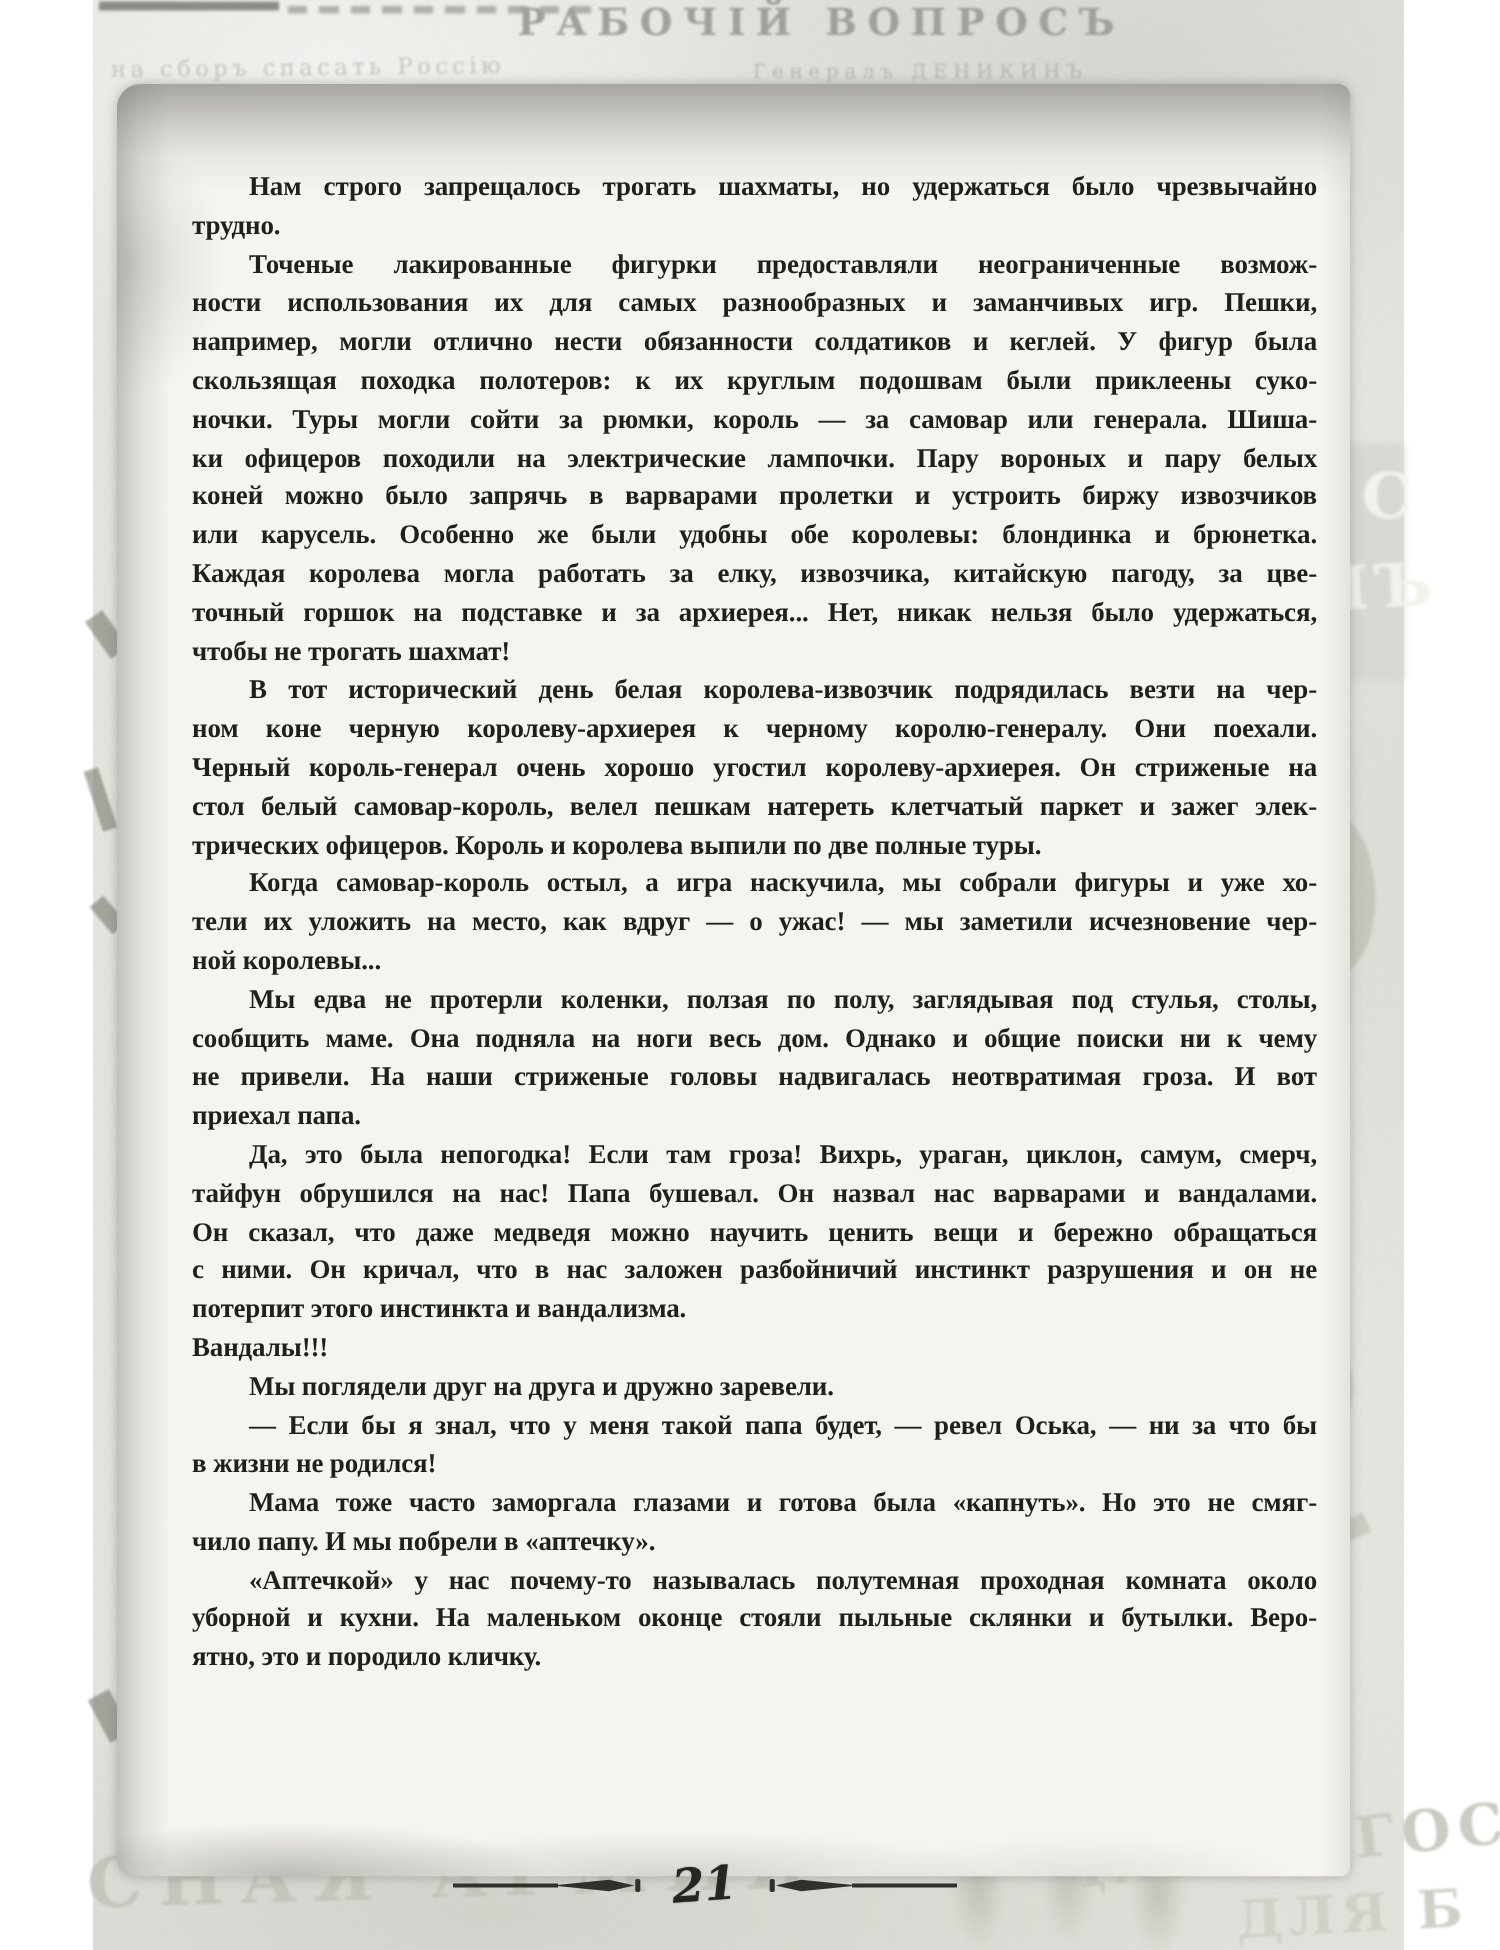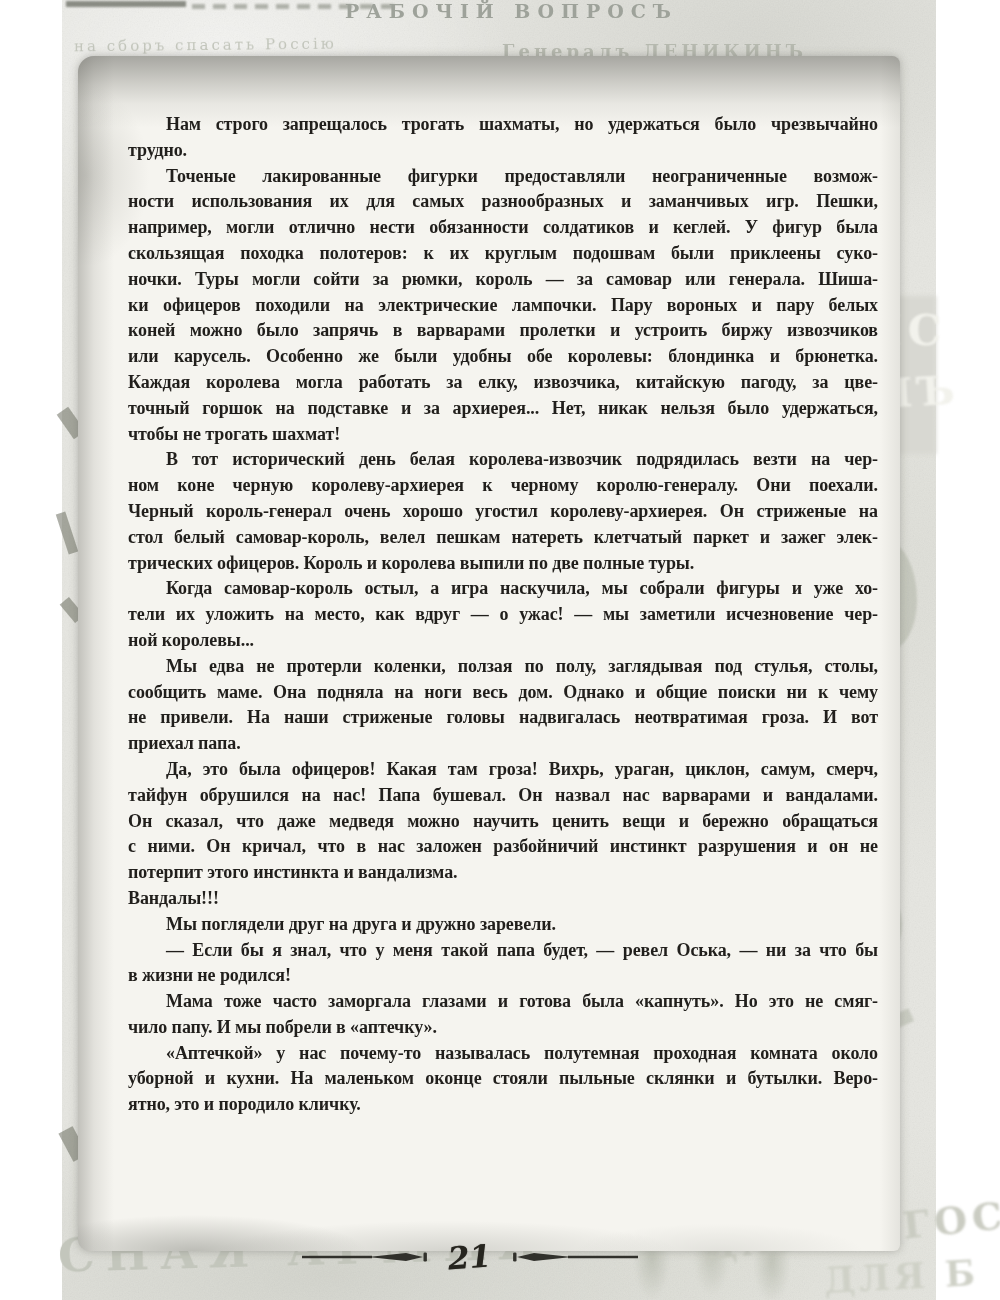--- a/index.html
+++ b/index.html
@@ -25,22 +25,22 @@
   }
   .noise { position: absolute; left: 0; top: 0; opacity: .10; mix-blend-mode: multiply; }
 
   .faded-text {
     position: absolute; white-space: nowrap;
     font-family: "DejaVu Serif", serif; font-weight: bold;
     color: #adb0a7; filter: blur(.6px);
   }
   .scrap-streak { position: absolute; filter: blur(1px); }
 
-  .top-headline { left: 283px; top: 0px; font-size: 19px; letter-spacing: 7px; color: #9ea29a; }
-  .top-subheadline { left: 440px; top: 41px; font-size: 18px; letter-spacing: 4px; color: #b6b9af; font-weight: bold; text-align: right; }
+  .top-headline { left: 283px; top: 0px; font-size: 25px; letter-spacing: 7px; color: #9ea29a; }
+  .top-subheadline { left: 440px; top: 41px; font-size: 13px; letter-spacing: 4px; color: #b6b9af; font-weight: normal; text-align: right; }
   .top-scrap { left: 12px; top: 36px; font-size: 15px; letter-spacing: 3px; color: #c3c6bc; font-weight: normal; transform: rotate(-.6deg); }
 
   .bottom-left-poster { left: -4px; top: 1222px; font-size: 46px; letter-spacing: 11px; color: #c3c6bc; transform: rotate(-1.6deg); filter: blur(.7px); }
   .bottom-right-poster1 { left: 640px; top: 1206px; font-size: 38px; letter-spacing: 5px; color: #caccc2; transform: rotate(-6deg); filter: blur(.8px); }
   .bottom-right-poster2 { left: 762px; top: 1256px; font-size: 35px; letter-spacing: 4px; color: #cfd1c7; transform: rotate(-3deg); filter: blur(.8px); }
 
   .gray-patch { position: absolute; filter: blur(2px); }
   .edge-letter { position: absolute; font-family: "DejaVu Serif", serif; font-weight: bold; color: #f2f2ec; filter: blur(1px); }
   .mark { position: absolute; background: #6e7164; filter: blur(.7px); opacity: .55; }
   .sketch-stroke { position: absolute; background: #9aa08e; opacity: .35; filter: blur(1.2px); }
@@ -156,21 +156,21 @@
         <div class="line">Черный король-генерал очень хорошо угостил королеву-архиерея. Он стриженые на</div>
         <div class="line">стол белый самовар-король, велел пешкам натереть клетчатый паркет и зажег элек-</div>
         <div class="line para-end">трических офицеров. Король и королева выпили по две полные туры.</div>
         <div class="line para-start">Когда самовар-король остыл, а игра наскучила, мы собрали фигуры и уже хо-</div>
         <div class="line">тели их уложить на место, как вдруг — о ужас! — мы заметили исчезновение чер-</div>
         <div class="line para-end">ной королевы...</div>
         <div class="line para-start">Мы едва не протерли коленки, ползая по полу, заглядывая под стулья, столы,</div>
         <div class="line">сообщить маме. Она подняла на ноги весь дом. Однако и общие поиски ни к чему</div>
         <div class="line">не привели. На наши стриженые головы надвигалась неотвратимая гроза. И вот</div>
         <div class="line para-end">приехал папа.</div>
-        <div class="line para-start">Да, это была офицеров! Какая там гроза! Вихрь, ураган, циклон, самум, смерч,</div>
+        <div class="line para-start">Да, это была непогодка! Если там гроза! Вихрь, ураган, циклон, самум, смерч,</div>
         <div class="line">тайфун обрушился на нас! Папа бушевал. Он назвал нас варварами и вандалами.</div>
         <div class="line">Он сказал, что даже медведя можно научить ценить вещи и бережно обращаться</div>
         <div class="line">с ними. Он кричал, что в нас заложен разбойничий инстинкт разрушения и он не</div>
         <div class="line para-end">потерпит этого инстинкта и вандализма.</div>
         <div class="line para-end">Вандалы!!!</div>
         <div class="line para-start para-end">Мы поглядели друг на друга и дружно заревели.</div>
         <div class="line para-start">— Если бы я знал, что у меня такой папа будет, — ревел Оська, — ни за что бы</div>
         <div class="line para-end">в жизни не родился!</div>
         <div class="line para-start">Мама тоже часто заморгала глазами и готова была «капнуть». Но это не смяг-</div>
         <div class="line para-end">чило папу. И мы побрели в «аптечку».</div>

